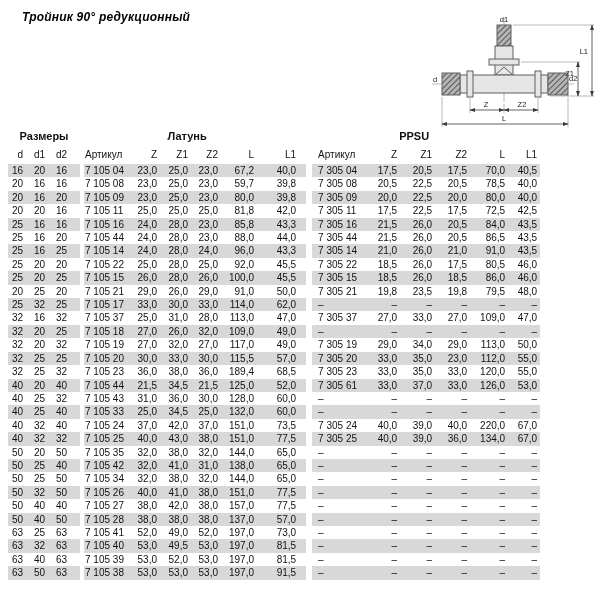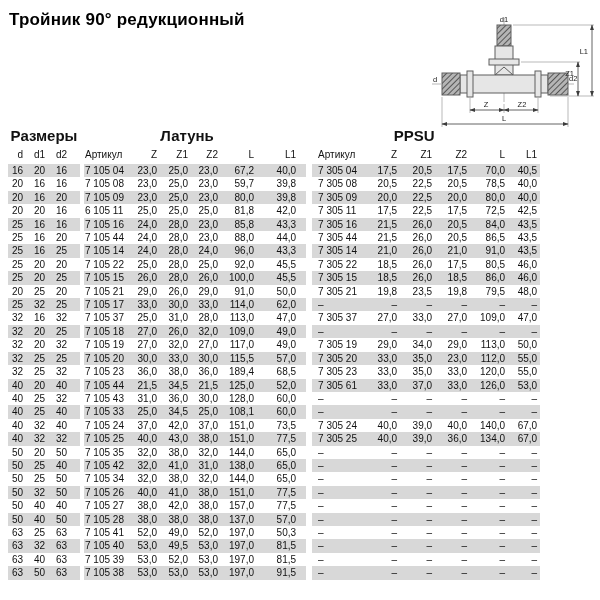--- a/index.html
+++ b/index.html
@@ -1,35 +1,35 @@
 <!DOCTYPE html>
 <html><head>
 <meta charset="utf-8">
 <style>
   html,body{margin:0;padding:0;}
   body{
     width:600px;height:600px;position:relative;background:#ffffff;
     font-family:"Liberation Sans",sans-serif;color:#1a1a1a;overflow:hidden;
   }
   .page-title{
-    position:absolute;left:9px;top:10px;font-size:17px;font-weight:bold;
-    letter-spacing:.2px;color:#000;
+    position:absolute;left:22px;top:10px;font-size:12px;font-weight:bold;
+    letter-spacing:.2px;color:#000;font-style:italic;
   }
   
   .diagram{position:absolute;left:428px;top:12px;width:172px;height:126px;}
   
   table.dim{
     position:absolute;left:8px;top:126px;width:532px;
     border-collapse:collapse;table-layout:fixed;font-size:10px;color:#111;
   }
   table.dim th,table.dim td{
     padding:0 3px 0 0;height:13.4px;line-height:13.4px;
     text-align:right;font-weight:normal;white-space:nowrap;overflow:hidden;
   }
-  tr.group th{height:20px;line-height:20px;font-weight:bold;font-size:15px;text-align:center;padding:0;}
+  tr.group th{height:20px;line-height:20px;font-weight:bold;font-size:11px;text-align:center;padding:0;}
   tr.cols th{height:18px;line-height:18px;}
   
   tr:not(.group) > *:nth-child(1){padding-right:7px;}
   tr:not(.group) > *:nth-child(2){padding-right:7px;}
   tr:not(.group) > *:nth-child(3){padding-right:13px;}
   tr:not(.group) > *:nth-child(5){text-align:left;padding:0 0 0 1px;}
   tr:not(.group) > *:nth-child(10){padding-right:10px;}
   tr:not(.group) > *:nth-child(12){text-align:left;padding:0 0 0 6px;}
   td.gap,th.gap{padding:0;background:#fff;}
   tbody tr.odd td.band{background:#d8d8d8;}
@@ -204,21 +204,21 @@
         <td class="band">22,5</td>
         <td class="band">20,0</td>
         <td class="band">80,0</td>
         <td class="band">40,0</td>
       </tr>
       <tr class="even">
         <td class="band">20</td>
         <td class="band">20</td>
         <td class="band">16</td>
         <td class="gap"></td>
-        <td class="band">6 105 11</td>
+        <td class="band">7 105 11</td>
         <td class="band">25,0</td>
         <td class="band">25,0</td>
         <td class="band">25,0</td>
         <td class="band">81,8</td>
         <td class="band">42,0</td>
         <td class="gap"></td>
         <td class="band">7 305 11</td>
         <td class="band">17,5</td>
         <td class="band">22,5</td>
         <td class="band">17,5</td>
@@ -493,21 +493,21 @@
       </tr>
       <tr class="odd">
         <td class="band">40</td>
         <td class="band">25</td>
         <td class="band">40</td>
         <td class="gap"></td>
         <td class="band">7 105 33</td>
         <td class="band">25,0</td>
         <td class="band">34,5</td>
         <td class="band">25,0</td>
-        <td class="band">108,1</td>
+        <td class="band">132,0</td>
         <td class="band">60,0</td>
         <td class="gap"></td>
         <td class="band">–</td>
         <td class="band">–</td>
         <td class="band">–</td>
         <td class="band">–</td>
         <td class="band">–</td>
         <td class="band">–</td>
       </tr>
       <tr class="even">
@@ -519,21 +519,21 @@
         <td class="band">37,0</td>
         <td class="band">42,0</td>
         <td class="band">37,0</td>
         <td class="band">151,0</td>
         <td class="band">73,5</td>
         <td class="gap"></td>
         <td class="band">7 305 24</td>
         <td class="band">40,0</td>
         <td class="band">39,0</td>
         <td class="band">40,0</td>
-        <td class="band">140,0</td>
+        <td class="band">220,0</td>
         <td class="band">67,0</td>
       </tr>
       <tr class="odd">
         <td class="band">40</td>
         <td class="band">32</td>
         <td class="band">32</td>
         <td class="gap"></td>
         <td class="band">7 105 25</td>
         <td class="band">40,0</td>
         <td class="band">43,0</td>
@@ -665,21 +665,21 @@
       <tr class="even">
         <td class="band">63</td>
         <td class="band">25</td>
         <td class="band">63</td>
         <td class="gap"></td>
         <td class="band">7 105 41</td>
         <td class="band">52,0</td>
         <td class="band">49,0</td>
         <td class="band">52,0</td>
         <td class="band">197,0</td>
-        <td class="band">50,3</td>
+        <td class="band">73,0</td>
         <td class="gap"></td>
         <td class="band">–</td>
         <td class="band">–</td>
         <td class="band">–</td>
         <td class="band">–</td>
         <td class="band">–</td>
         <td class="band">–</td>
       </tr>
       <tr class="odd">
         <td class="band">63</td>

